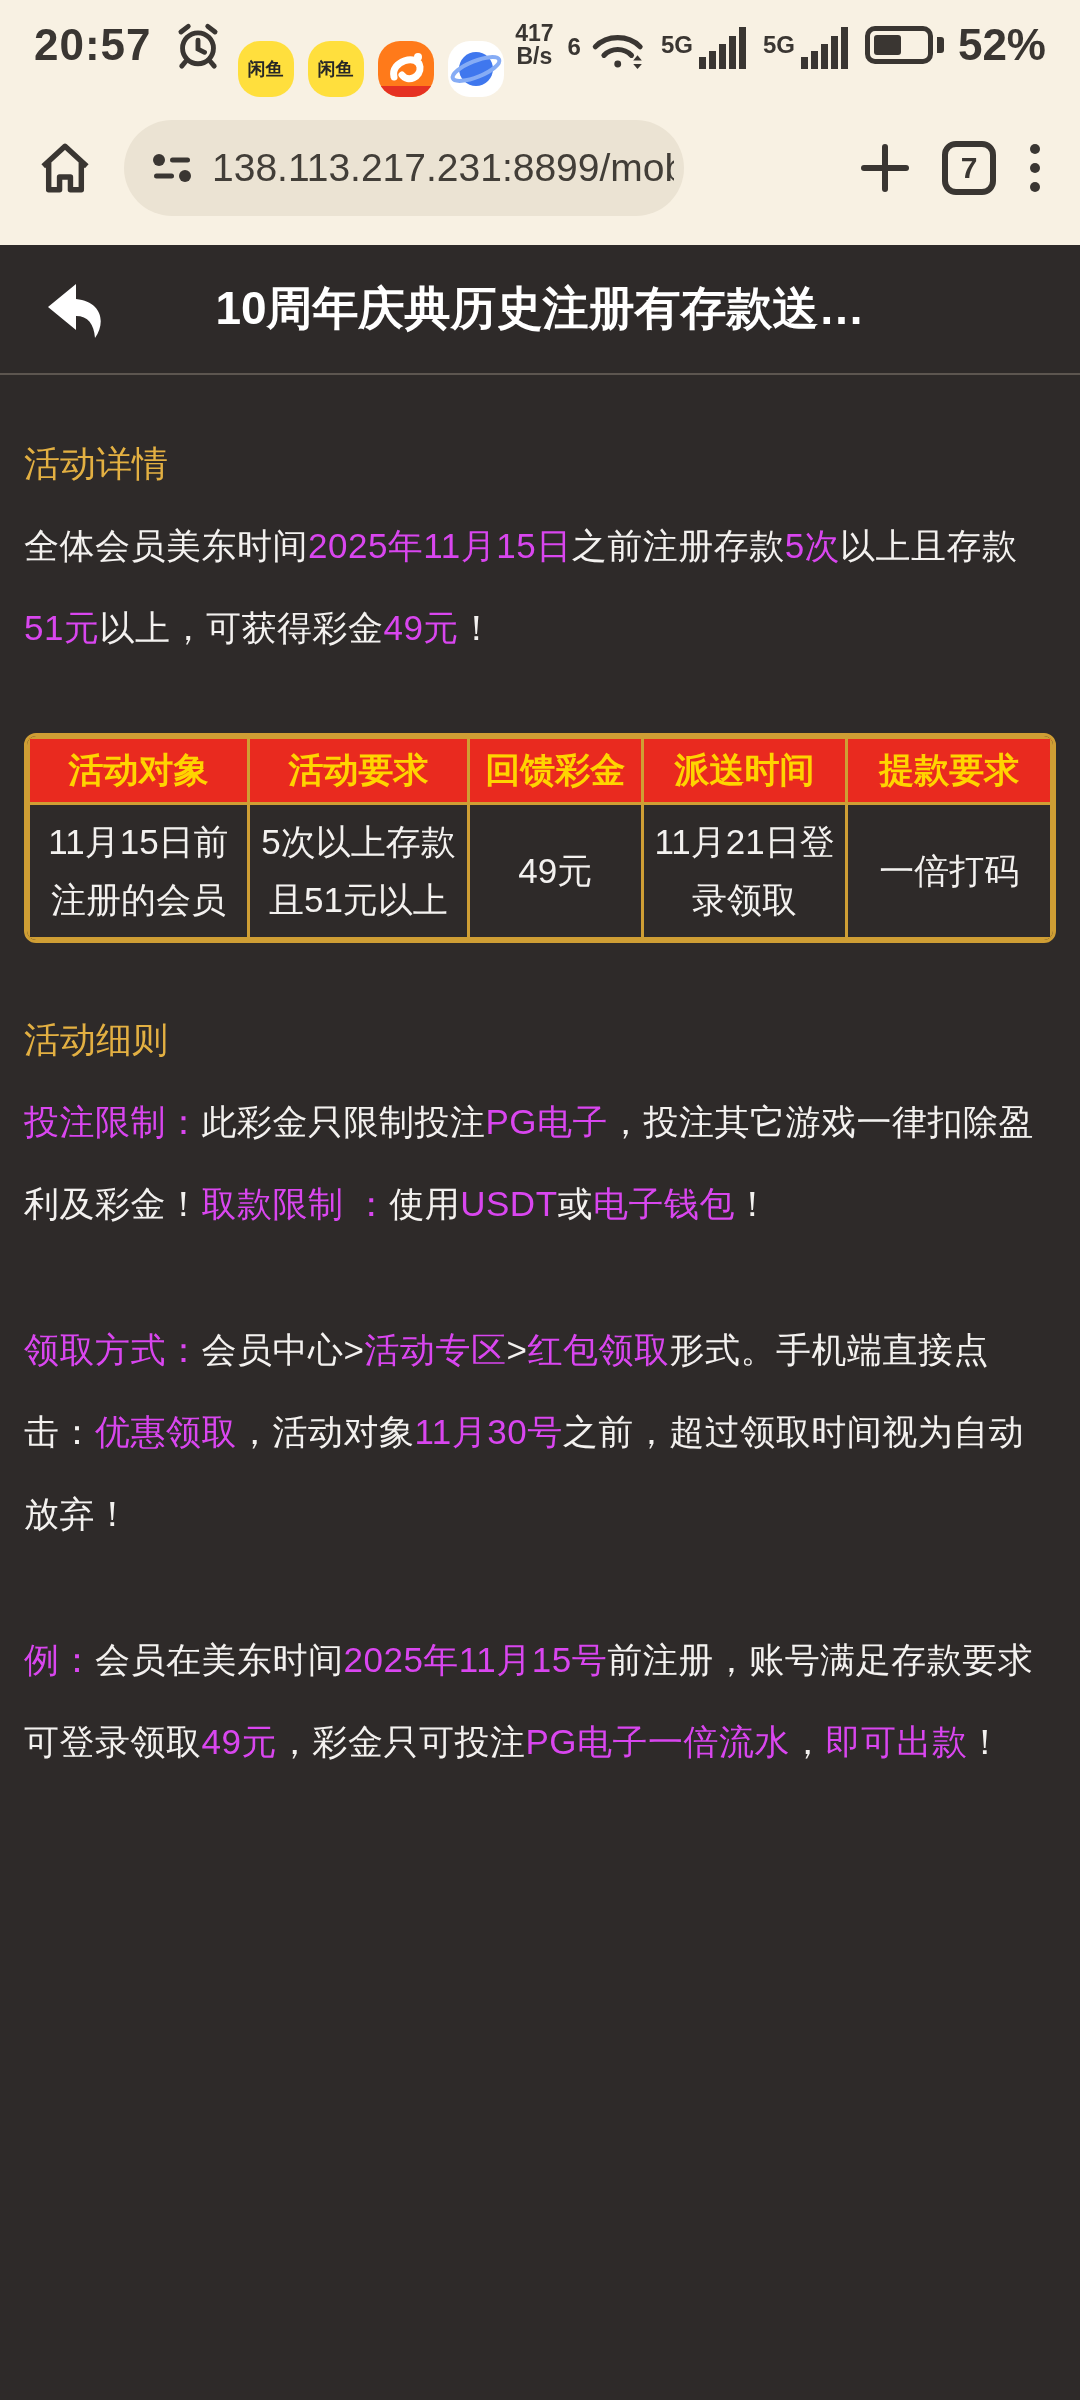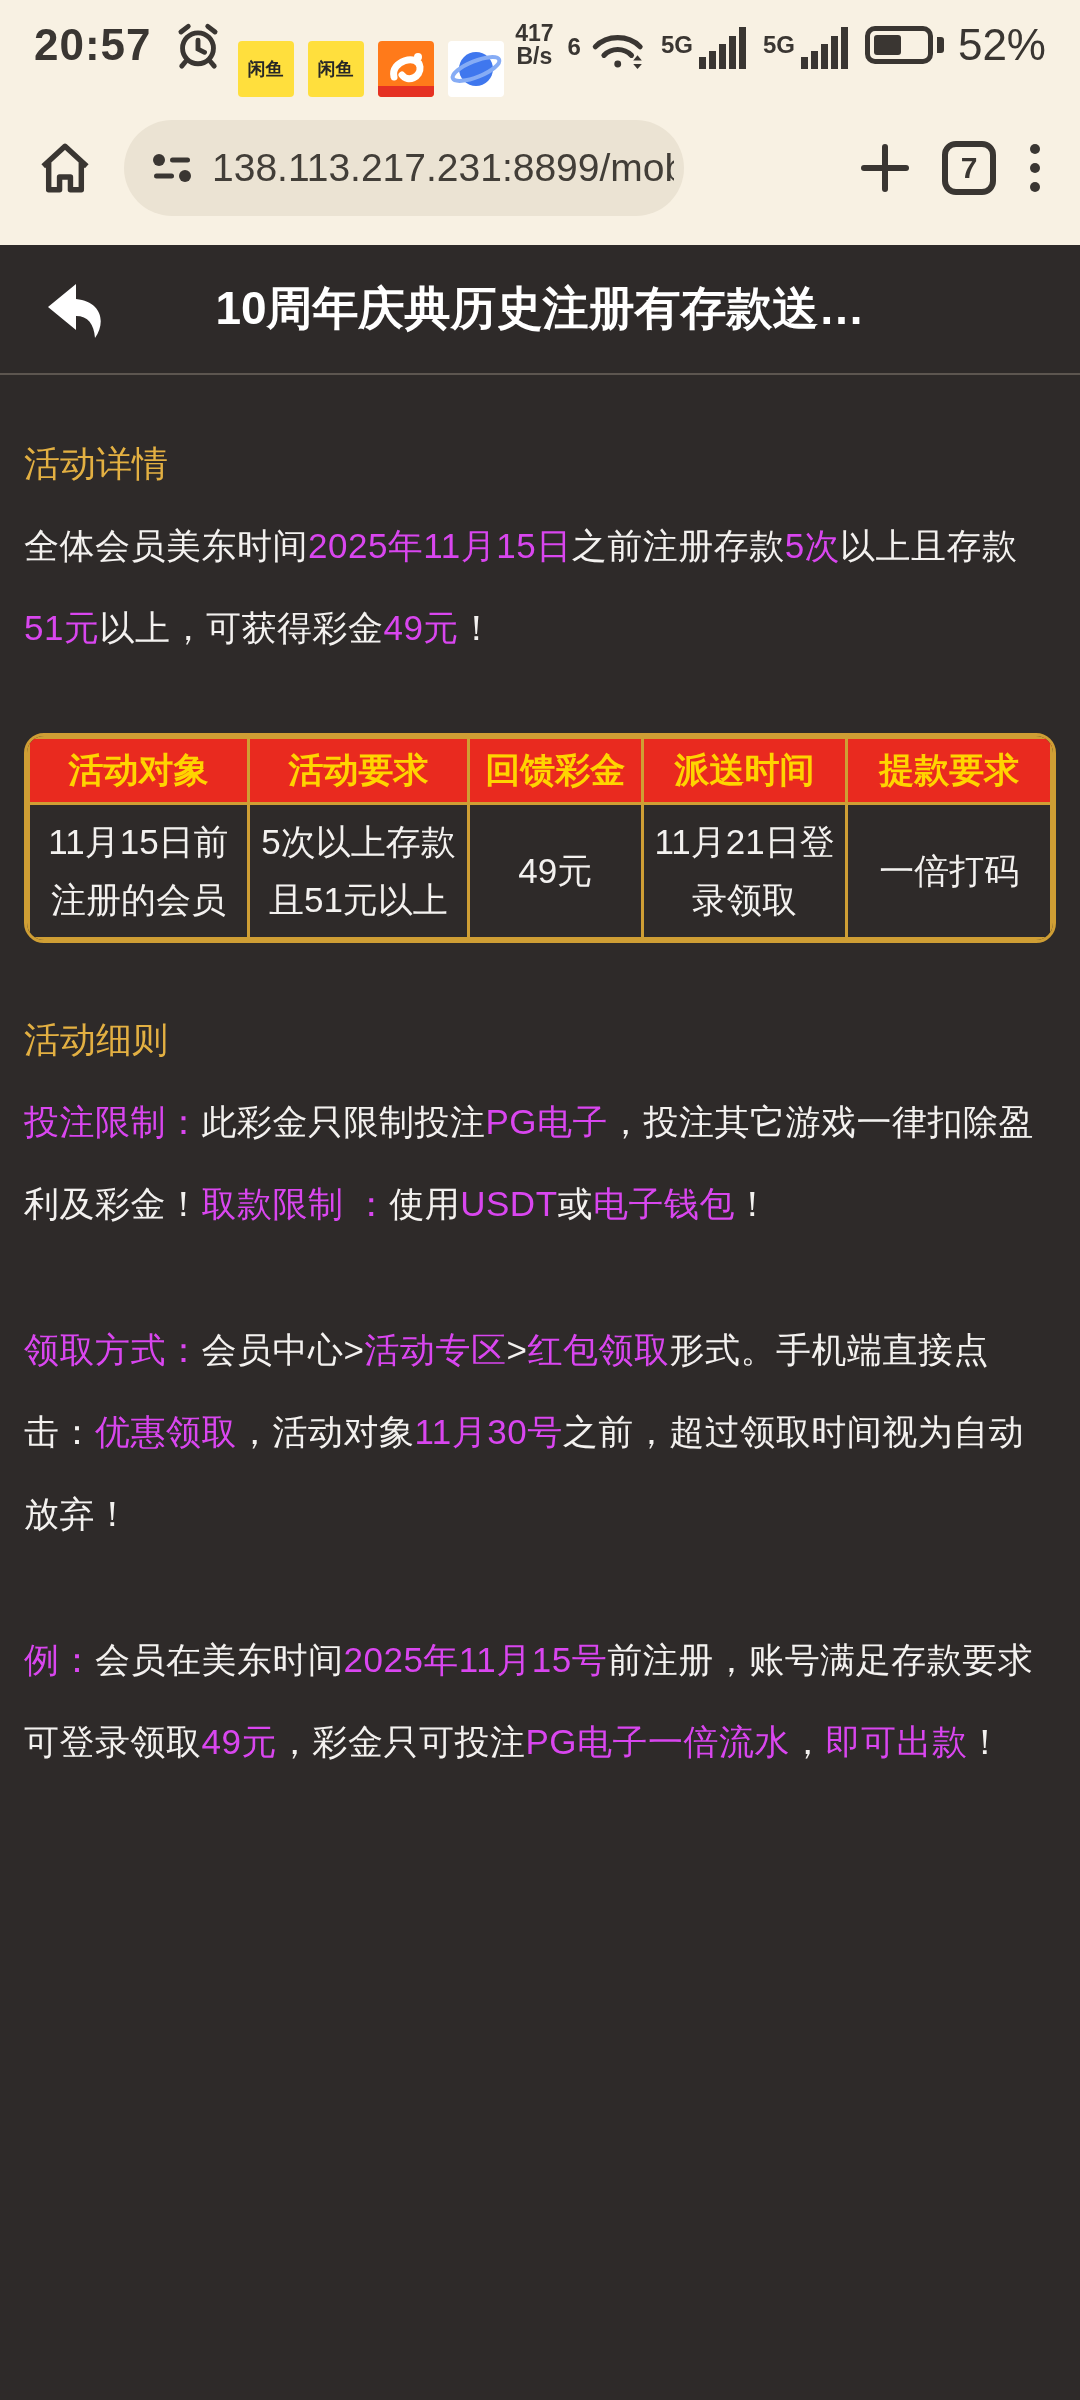--- a/index.html
+++ b/index.html
@@ -11,38 +11,38 @@
   .screen { width:1080px; height:2400px; display:flex; flex-direction:column; }
 
   
   .status-bar {
     height:90px; background:#f8f1e3; display:flex; align-items:center;
     justify-content:space-between; padding:0 34px; color:#3a3632;
   }
   .sb-left, .sb-right { display:flex; align-items:center; gap:14px; }
   .sb-time { font-size:44px; font-weight:600; letter-spacing:1px; margin-right:6px; }
   .app-chip {
-    width:56px; height:56px; border-radius:4px; display:flex;
+    width:56px; height:56px; border-radius:22px; display:flex;
     align-items:center; justify-content:center; position:relative; overflow:hidden;margin-top:48px;
   }
   .chip-yellow { background:#ffdf3d; }
   .chip-orange { background:#ff7a1a; }
   .chip-white  { background:#ffffff; }
   .chip-label { font-size:18px; font-weight:bold; color:#272727; }
   .uc-ribbon { position:absolute; bottom:0; left:0; right:0; height:11px; background:#e53123; }
   .net-speed { display:flex; flex-direction:column; align-items:center; line-height:23px;
                font-size:23px; font-weight:600; }
   .cell-group { display:flex; align-items:flex-end; gap:4px; }
   .cell-label { font-size:24px; font-weight:700; line-height:24px; margin-bottom:14px; }
   .battery { display:flex; align-items:center; gap:4px; }
   .battery-body { width:68px; height:38px; border:5px solid #3a3632; border-radius:10px;
                   padding:4px; display:flex; }
   .battery-fill { width:55%; background:#3a3632; border-radius:3px; }
   .battery-nub { width:7px; height:16px; background:#3a3632; border-radius:0 3px 3px 0; }
-  .sb-pct { font-size:44px; font-weight:400; }
+  .sb-pct { font-size:44px; font-weight:700; }
 
   
   .toolbar {
     height:155px; background:#f8f1e3; display:flex; align-items:center;
     padding:0 36px; gap:30px;
   }
   .url-pill {
     flex:0 0 560px; height:96px; border-radius:48px; background:#ebe3d3;
     display:flex; align-items:center; gap:18px; padding:0 10px 0 26px; overflow:hidden;
   }
@@ -70,21 +70,21 @@
   }
 
   .content { padding:48px 24px 0; }
   .sec-heading { color:#e3b042; font-size:36px; line-height:82px; font-weight:400; }
   .para { font-size:35px; line-height:82px; margin:0 0 64px; letter-spacing:0.5px; }
   .seg-w { color:#f3f1ef; }
   .seg-g { color:#d946ef; }
 
   
   .promo-table-wrap {
-    border:3px solid #cf9e34; border-radius:20px; overflow:hidden; margin:16px 0 56px;
+    border:3px solid #cf9e34; border-radius:12px; overflow:hidden; margin:16px 0 56px;
   }
   table.promo { width:100%; border-collapse:collapse; table-layout:fixed; }
   table.promo th {
     background:#e92a1f; color:#ffd400; font-size:35px; font-weight:700;
     height:66px; border:3px solid #cf9e34; padding:4px 2px;
   }
   table.promo td {
     color:#f3f1ef; font-size:35px; text-align:center; height:126px;
     border:3px solid #cf9e34; padding:8px 10px; line-height:58px;
   }

